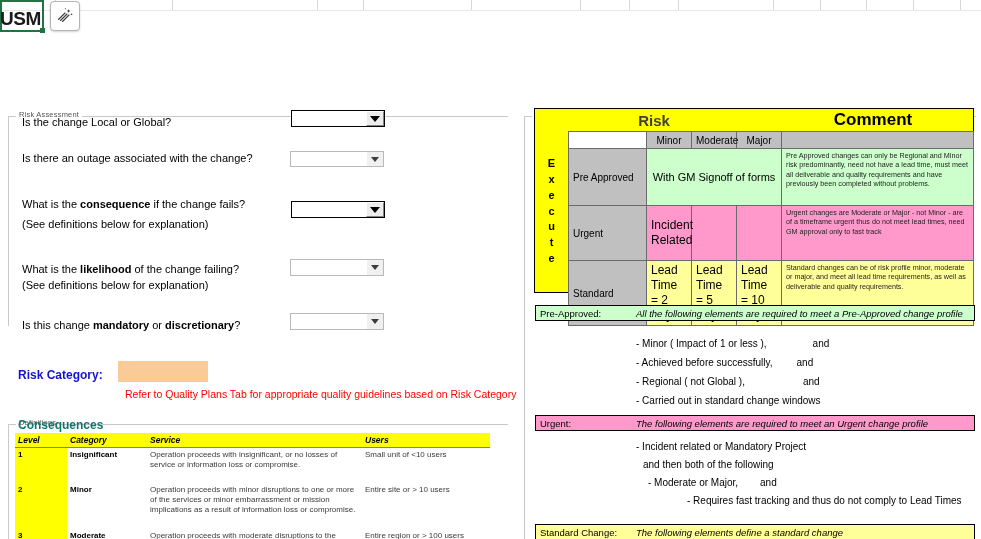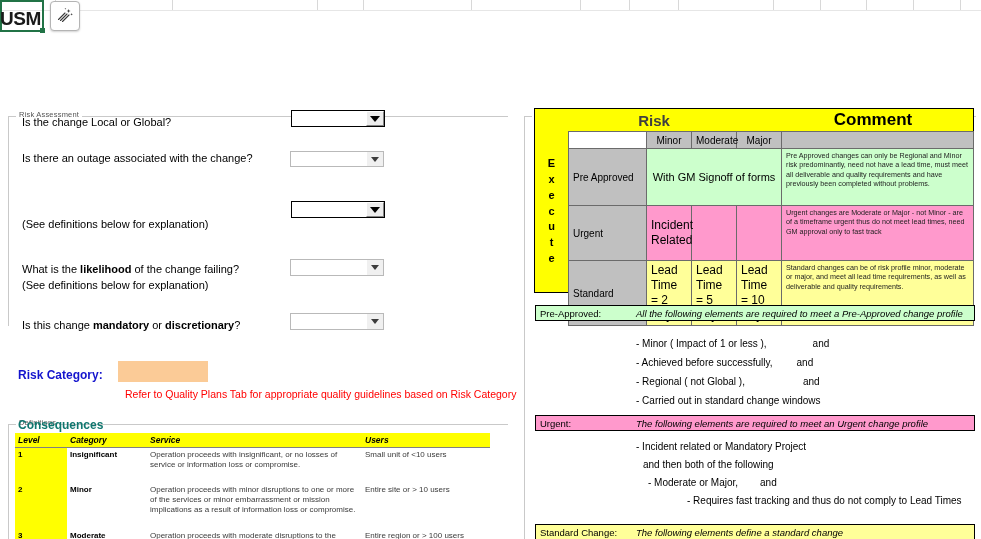--- a/index.html
+++ b/index.html
@@ -182,20 +182,23 @@
 
   <div class="q" style="left:22px;top:152px;">
     <span>Is there an outage associated with the change?</span>
   </div>
   <div class="dd thin" style="left:290px;top:151px;width:94px;height:16px;">
     <div class="btn">
         <span class="tri"></span>
       </div>
   </div>
 
+  <div class="q" style="left:22px;top:198px;">
+    What is the <b>consequence</b> if the change fails?
+  </div>
   <div class="qsub" style="left:22px;top:218px;">(See definitions below for explanation)</div>
   <div class="dd thick" style="left:291px;top:201px;width:94px;height:17px;">
     <div class="btn">
         <span class="tri"></span>
       </div>
   </div>
 
   <div class="q" style="left:22px;top:263px;">
     What is the <b>likelihood</b> of the change failing?
   </div>

